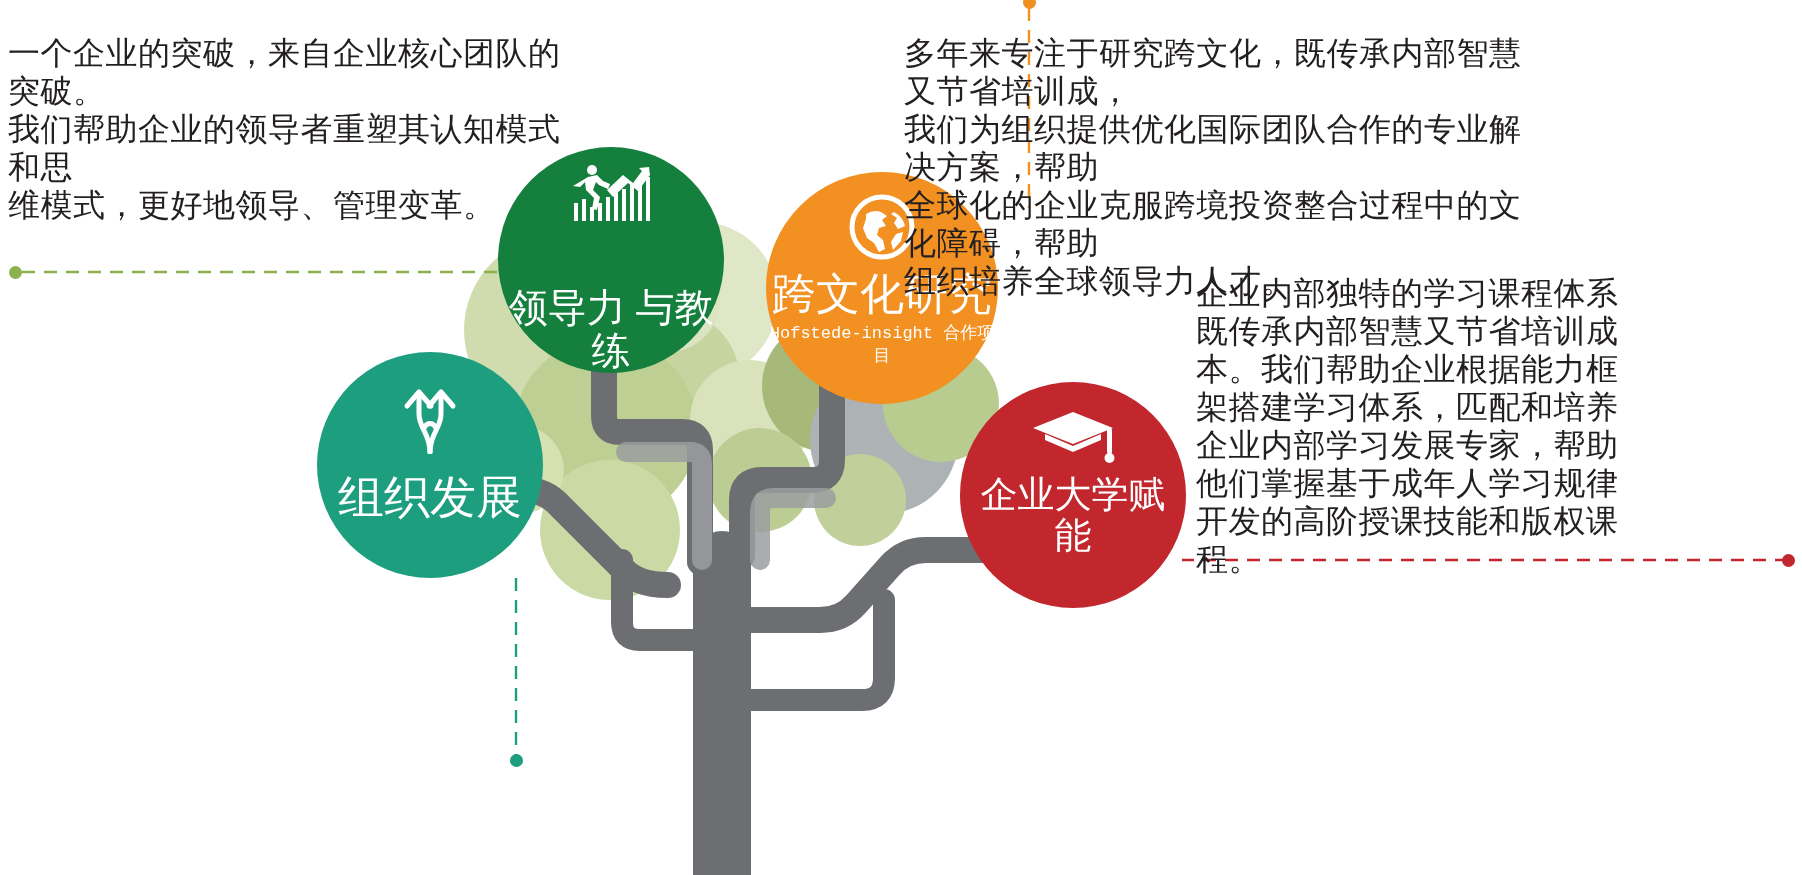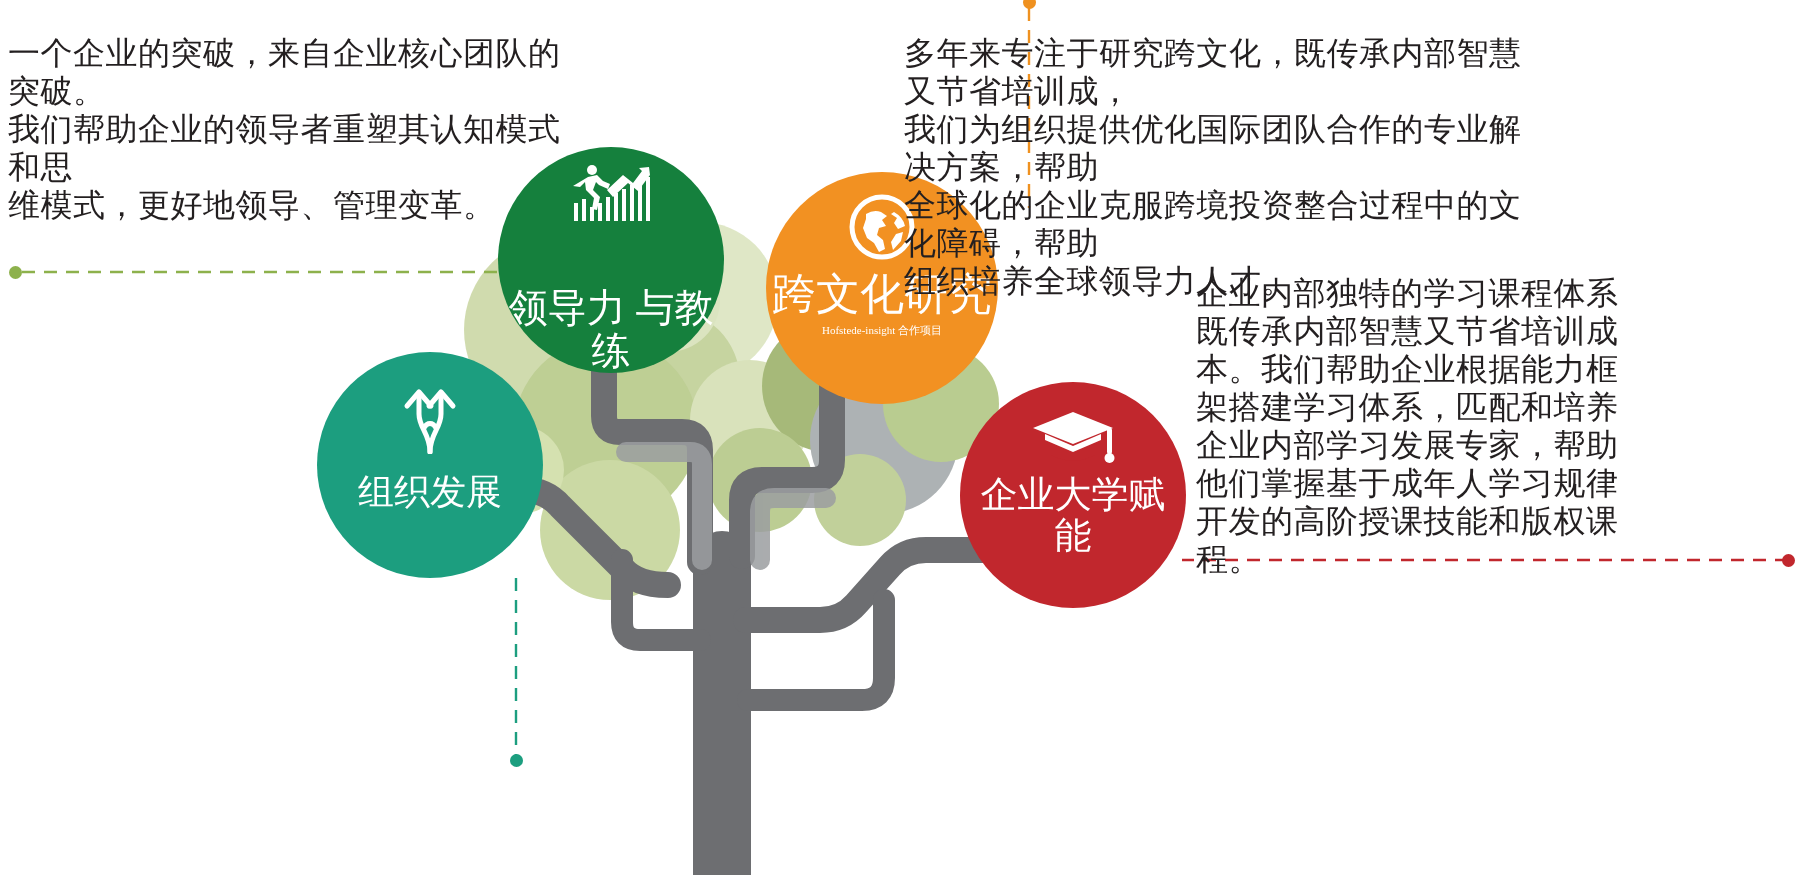--- a/index.html
+++ b/index.html
@@ -25,31 +25,31 @@
 
   
   svg.layer{position:absolute;left:0;top:0;width:1802px;height:875px;}
 
   
   .circle{position:absolute;border-radius:50%;display:flex;flex-direction:column;
           align-items:center;justify-content:flex-start;color:#ffffff;text-align:center;}
   .circle .ico{display:block;}
   .circle .title{font-family:"Liberation Serif","DejaVu Serif",serif;
                  font-weight:400;line-height:1.12;}
-  .circle .sub{font-family:Liberation Serif, serif;
-               font-size:11px;line-height:1.35;margin-top:4px;}
+  .circle .sub{font-family:Liberation Mono, monospace;
+               font-size:17px;line-height:1.35;margin-top:4px;}
 
   #c-leader{left:498px;top:147px;width:226px;height:226px;background:#15803d;justify-content:space-between;}
   #c-leader .title{font-size:39px;margin-top:10px;}
 
   #c-cross{left:766px;top:172px;width:232px;height:232px;background:#f29122;}
   #c-cross .title{font-size:44px;margin-top:6px;}
 
   #c-org{left:317px;top:352px;width:226px;height:226px;background:#1c9e7f;}
-  #c-org .title{font-size:36px;margin-top:14px;}
+  #c-org .title{font-size:46px;margin-top:14px;}
 
   #c-corpu{left:960px;top:382px;width:226px;height:226px;background:#c1272d;}
   #c-corpu .title{font-size:37px;}
 </style>
 </head>
 <body>
 
 <div class="stage">
 
   <svg class="layer" viewBox="0 0 1802 875" preserveAspectRatio="none">

